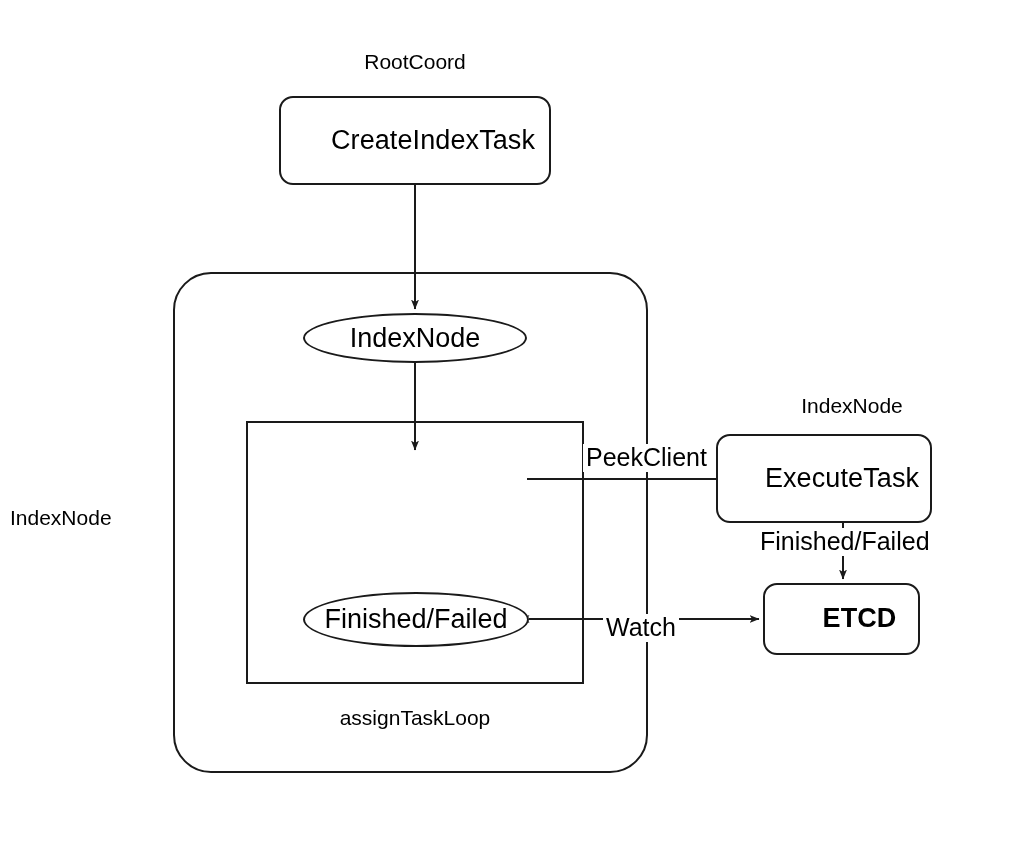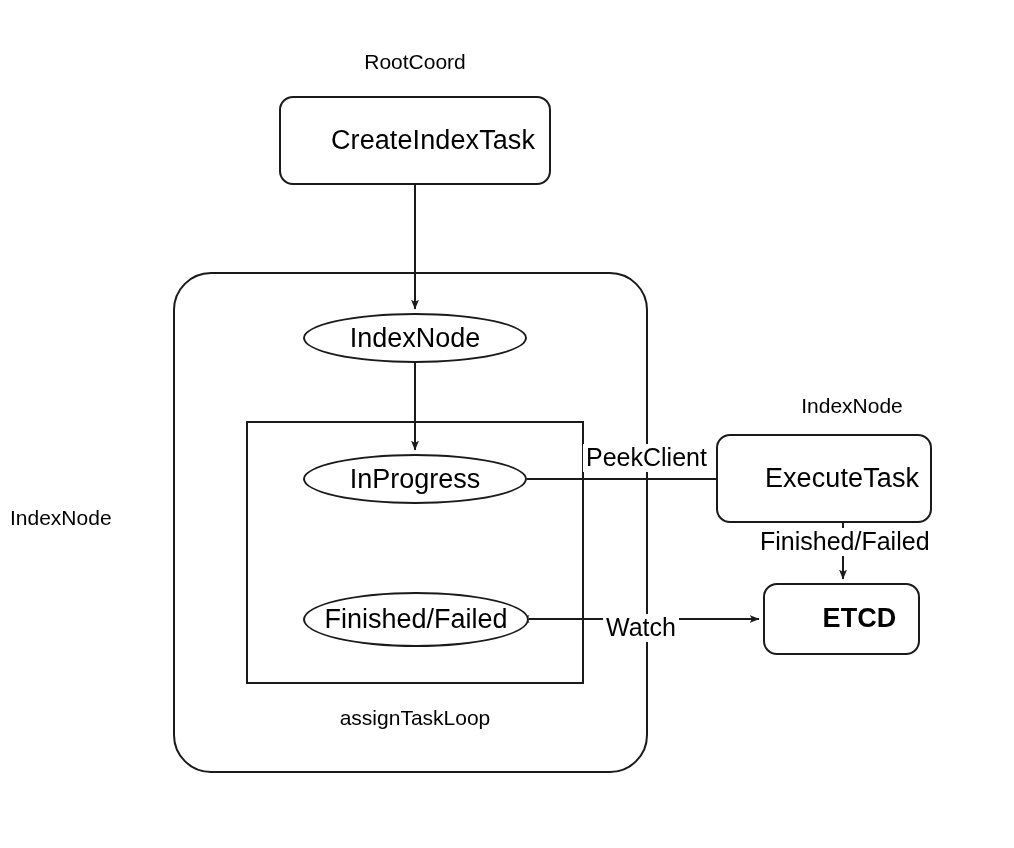--- a/index.html
+++ b/index.html
@@ -133,23 +133,20 @@
   <div class="free-label centered-label" style="left:744px; top:394px; width:216px;">IndexNode</div>
 
   <div class="node round-box" style="left:279px; top:96px; width:272px; height:89px;">
     <span>CreateIndexTask</span>
   </div>
 
   <div class="node ellipse" style="left:303px; top:313px; width:224px; height:50px;">
     <span>IndexNode</span>
   </div>
 
-  <div class="node ellipse" style="left:303px; top:454px; width:224px; height:50px;">
-    <span>InProgress</span>
-  </div>
 
   <div class="node ellipse" style="left:303px; top:592px; width:226px; height:55px;">
     <span>Finished/Failed</span>
   </div>
 
   <div class="node round-box" style="left:716px; top:434px; width:216px; height:89px;">
     <span>ExecuteTask</span>
   </div>
 
   <div class="node round-box" style="left:763px; top:583px; width:157px; height:72px;font-weight:bold;">

